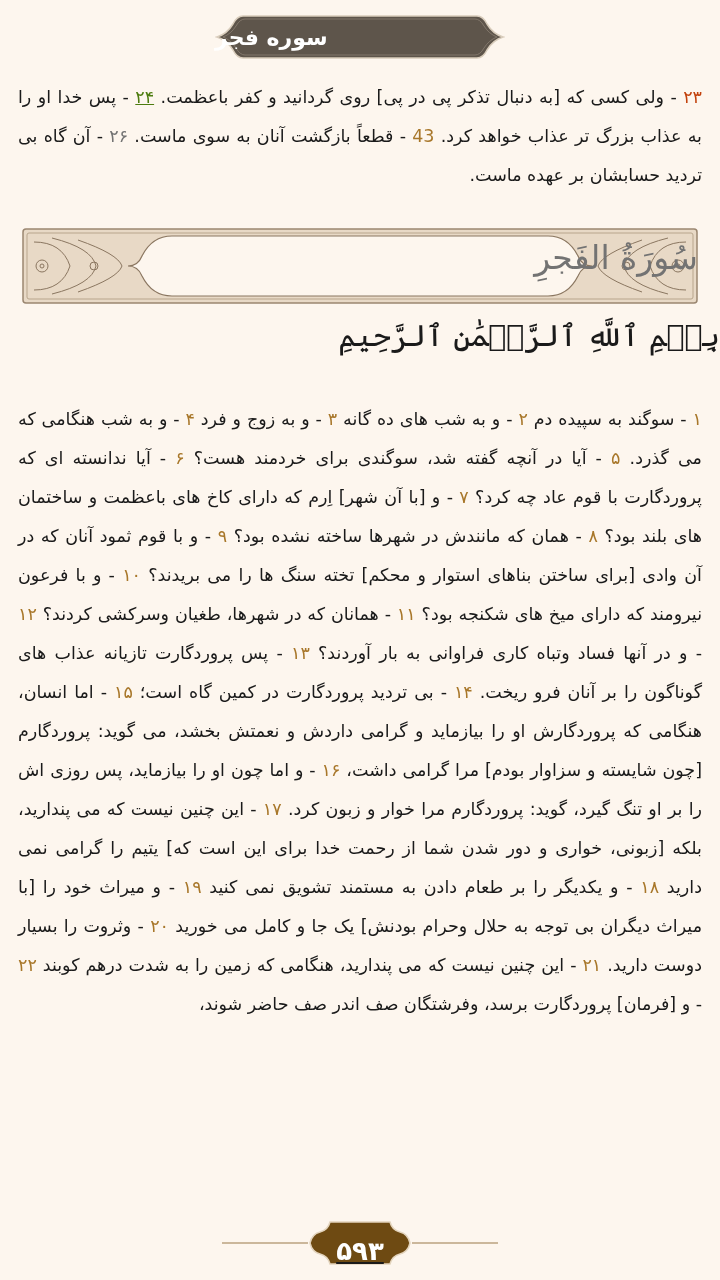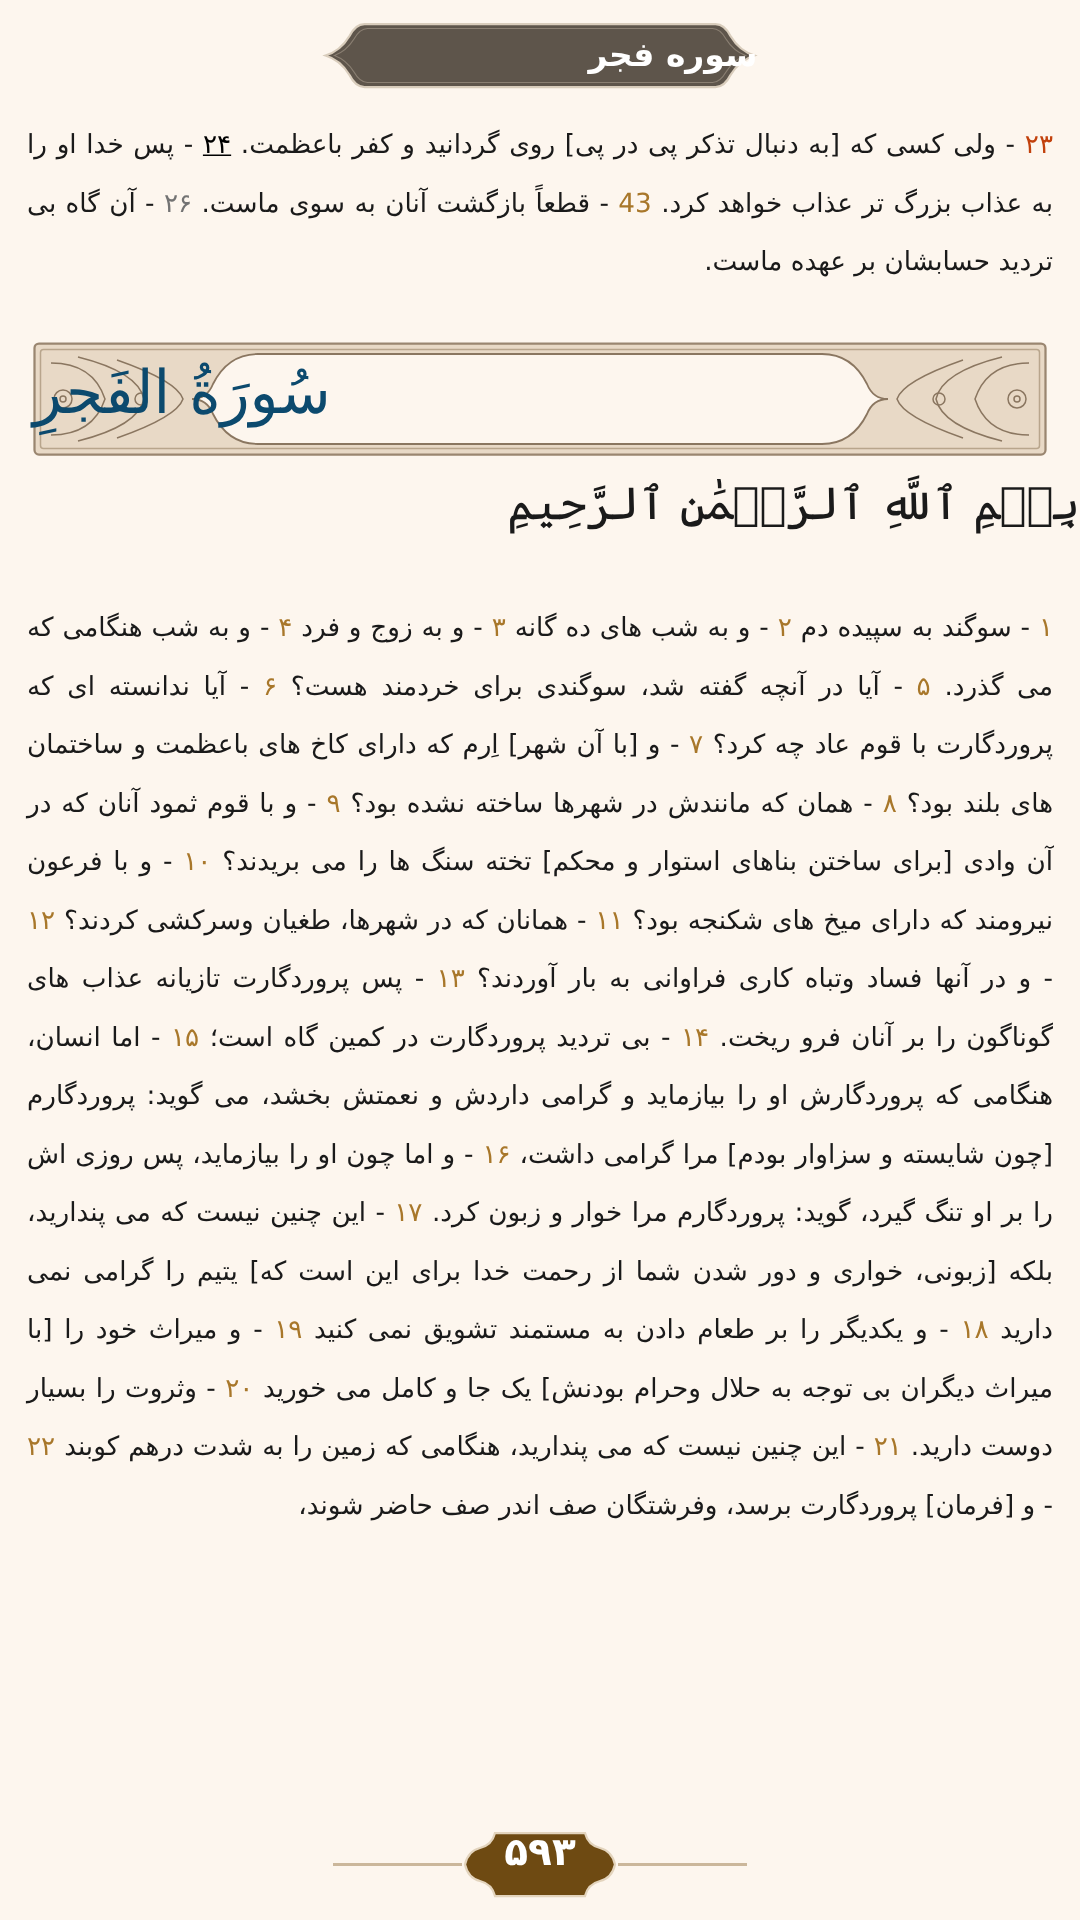--- a/index.html
+++ b/index.html
@@ -9,59 +9,59 @@
     font-family: "DejaVu Sans", sans-serif;
     color: #1a1a1a;
     position: relative;
   }
   .header-wrap {
     position: absolute; top: 12px; left: 0; width: 720px; height: 50px;
     display: flex; justify-content: center; align-items: center;
   }
   .header-badge {
     position: relative; width: 290px; height: 46px;
-    display: flex; justify-content: flex-end; align-items: center;
+    display: flex; justify-content: flex-start; align-items: center;
   }
   .header-badge svg { position: absolute; inset: 0; }
   .header-title {
     position: relative; color: #fff; font-size: 22px; font-weight: bold;
     direction: rtl;
   }
   .text-block {
     position: absolute; left: 18px; right: 18px;
     direction: rtl; text-align: justify; text-align-last: right;
     font-size: 17.5px; line-height: 39px;
   }
   .text-block p { margin: 0; }
   .vn { color: #a8772a; }
   #block1 { top: 78px; }
   #block2 { top: 400px; }
   .surah-frame {
     position: absolute; top: 228px; left: 22px; width: 676px; height: 76px;
   }
   .surah-frame svg { position: absolute; inset: 0; }
   .surah-name {
-    position: absolute; left: 0; right: 0; top: 10px; text-align: left;
-    font-family: "DejaVu Serif", serif; font-size: 40px; color: #0c4a6e;
+    position: absolute; left: 0; right: 0; top: 10px; text-align: right;
+    font-family: "DejaVu Serif", serif; font-size: 33px; color: #737373;
     direction: rtl;
   }
   .basmala {
     position: absolute; top: 318px; left: 0; right: 0; text-align: right;
     font-family: "DejaVu Serif", serif; font-size: 30px; direction: rtl;
     color: #1a1a1a;
   }
   .footer {
     position: absolute; top: 1220px; left: 0; width: 720px; height: 48px;
   }
   .footer .rule {
     position: absolute; top: 22px; height: 1.5px; background: #cbb79b;
   }
   .page-badge {
     position: absolute; left: 308px; top: 0; width: 104px; height: 46px;
-    display: flex; justify-content: center; align-items: flex-start;
+    display: flex; justify-content: center; align-items: flex-end; text-decoration: underline;
   }
   .page-badge svg { position: absolute; inset: 0; }
   .page-num {
     position: relative; color: #fff; font-size: 26px; font-weight: bold;
   }
 </style>
 </head>
 <body>
 
 <div class="header-wrap">
@@ -70,21 +70,21 @@
       <path d="M28 2 H262 Q268 2 272 10 Q278 20 288 23 Q278 26 272 36 Q268 44 262 44 H28 Q22 44 18 36 Q12 26 2 23 Q12 20 18 10 Q22 2 28 2 Z" fill="#5e554b" stroke="#d9cdbc" stroke-width="1.5"></path>
       <path d="M30 5 H260 Q265 5 269 12 Q274 20 282 23 Q274 26 269 34 Q265 41 260 41 H30 Q25 41 21 34 Q16 26 8 23 Q16 20 21 12 Q25 5 30 5 Z" fill="none" stroke="#8a7f72" stroke-width="0.8"></path>
     </svg>
     <span class="header-title">سوره فجر</span>
   </div>
 </div>
 
 <div class="text-block" id="block1">
   <p>
     <span><span class="vn" style="color: #c2410c;">۲۳</span><span> - ولی کسی که [به دنبال تذکر پی در پی] روی گردانید و کفر باعظمت.</span></span>
-    <span><span class="vn" style="color: #000000; text-decoration: underline;">۲۴</span><span> - پس خدا او را به عذاب بزرگ تر عذاب خواهد کرد.</span></span>
+    <span><span class="vn" style="color: #4d7c0f; text-decoration: underline;">۲۴</span><span> - پس خدا او را به عذاب بزرگ تر عذاب خواهد کرد.</span></span>
     <span><span class="vn" style="color: rgb(168, 119, 42);">43</span><span> - قطعاً بازگشت آنان به سوی ماست.</span></span>
     <span><span class="vn" style="color: #737373;">۲۶</span><span> - آن گاه بی تردید حسابشان بر عهده ماست.</span></span>
   </p>
 </div>
 
 <div class="surah-frame">
   <svg width="676" height="76" viewBox="0 0 676 76">
     <rect x="1" y="1" width="674" height="74" rx="3" fill="#e8d9c6" stroke="#9a8670" stroke-width="1.5"></rect>
     <rect x="5" y="5" width="666" height="66" rx="2" fill="none" stroke="#b8a58c" stroke-width="1"></rect>
     <path d="M150 8 H526 Q546 8 556 28 Q560 38 570 38 Q560 38 556 48 Q546 68 526 68 H150 Q130 68 120 48 Q116 38 106 38 Q116 38 120 28 Q130 8 150 8 Z" fill="#fdf6ee" stroke="#8a7660" stroke-width="1.2"></path>

